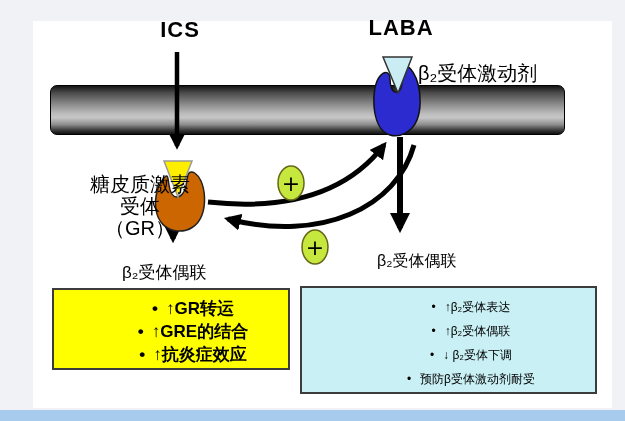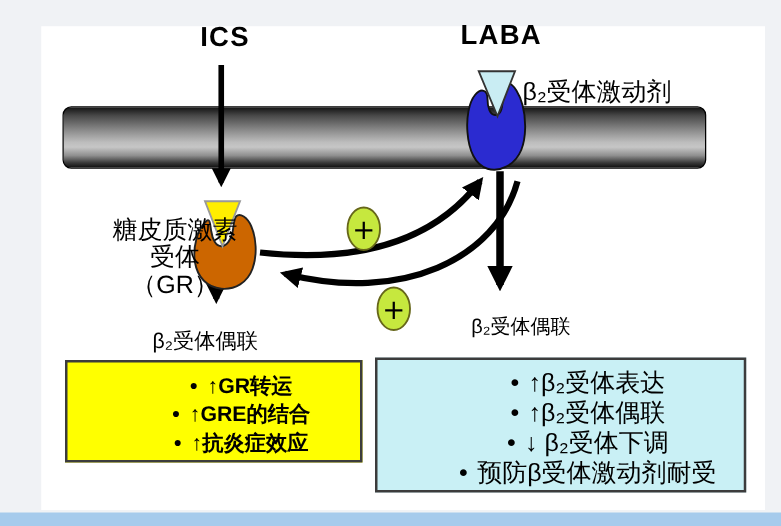--- a/index.html
+++ b/index.html
@@ -28,21 +28,21 @@
   .lbl{position:absolute;white-space:nowrap;}
   .lbl.beta2{left:418px;top:60px;font-size:20px;}
   .lbl.gr{left:56px;top:173px;width:104px;text-align:center;font-size:20px;line-height:22px;white-space:normal;margin-left:32px;}
   .lbl.anti{left:122px;top:261px;font-size:17px;}
   .lbl.broncho{left:377px;top:251px;font-size:16px;}
   .effectbox{position:absolute;border:2px solid #3c3c3c;box-sizing:border-box;}
   .effectbox.yellow{left:52px;top:288px;width:238px;height:82px;background:#ffff00;}
   .effectbox.cyan{left:300px;top:286px;width:297px;height:108px;background:#c9f0f5;}
   .effectbox ul{margin:7px 0 0 0;padding:0;list-style:none;text-align:center;}
   .effectbox.yellow ul{padding-left:36px;font-size:17px;font-weight:600;line-height:23px;}
-  .effectbox.cyan ul{padding-left:36px;font-size:20px;line-height:24px;}
+  .effectbox.cyan ul{padding-left:36px;font-size:12px;line-height:24px;}
   .effectbox li::before{content:"\2022";display:inline-block;width:22px;}
   .bottombar{
     position:absolute;left:0;top:410px;width:625px;height:11px;
     background:#a6cbec;
   }
 </style>
 </head>
 <body>
 
 <div class="stage">

